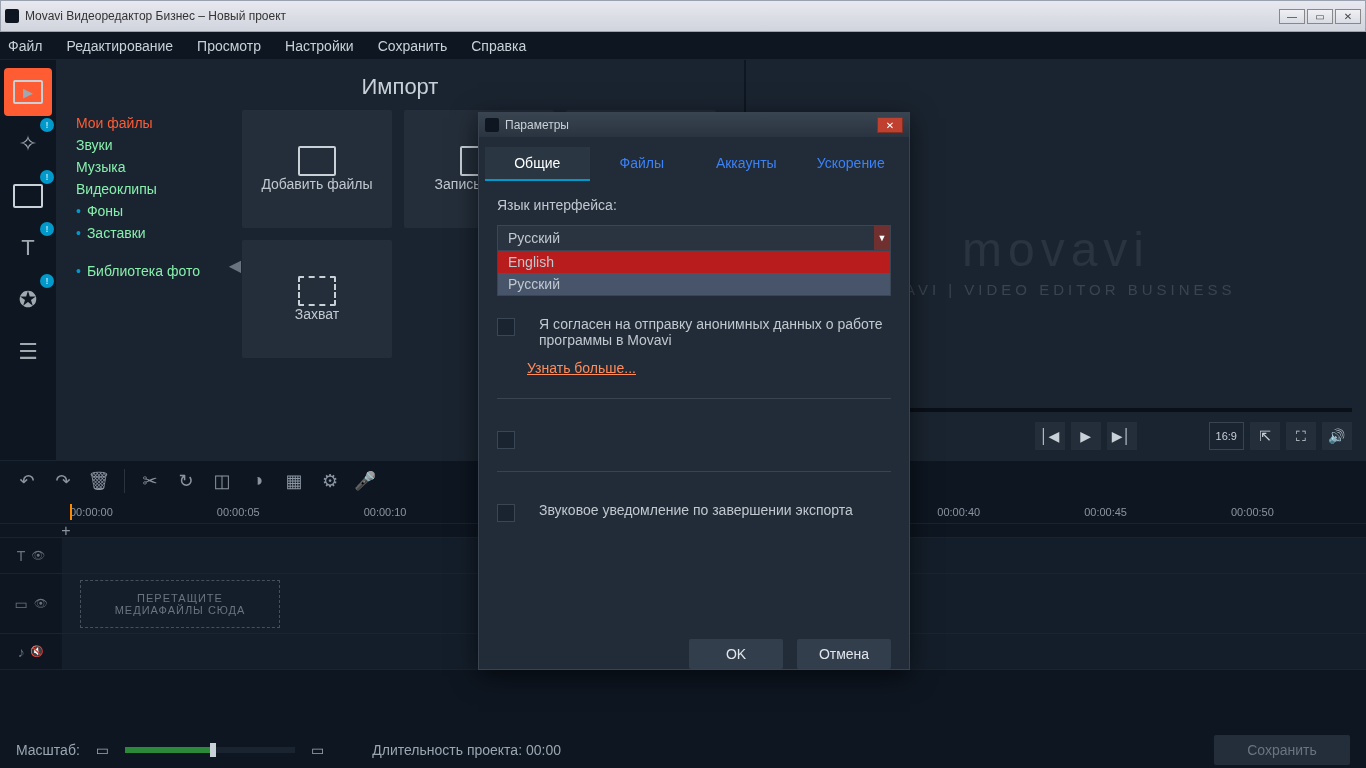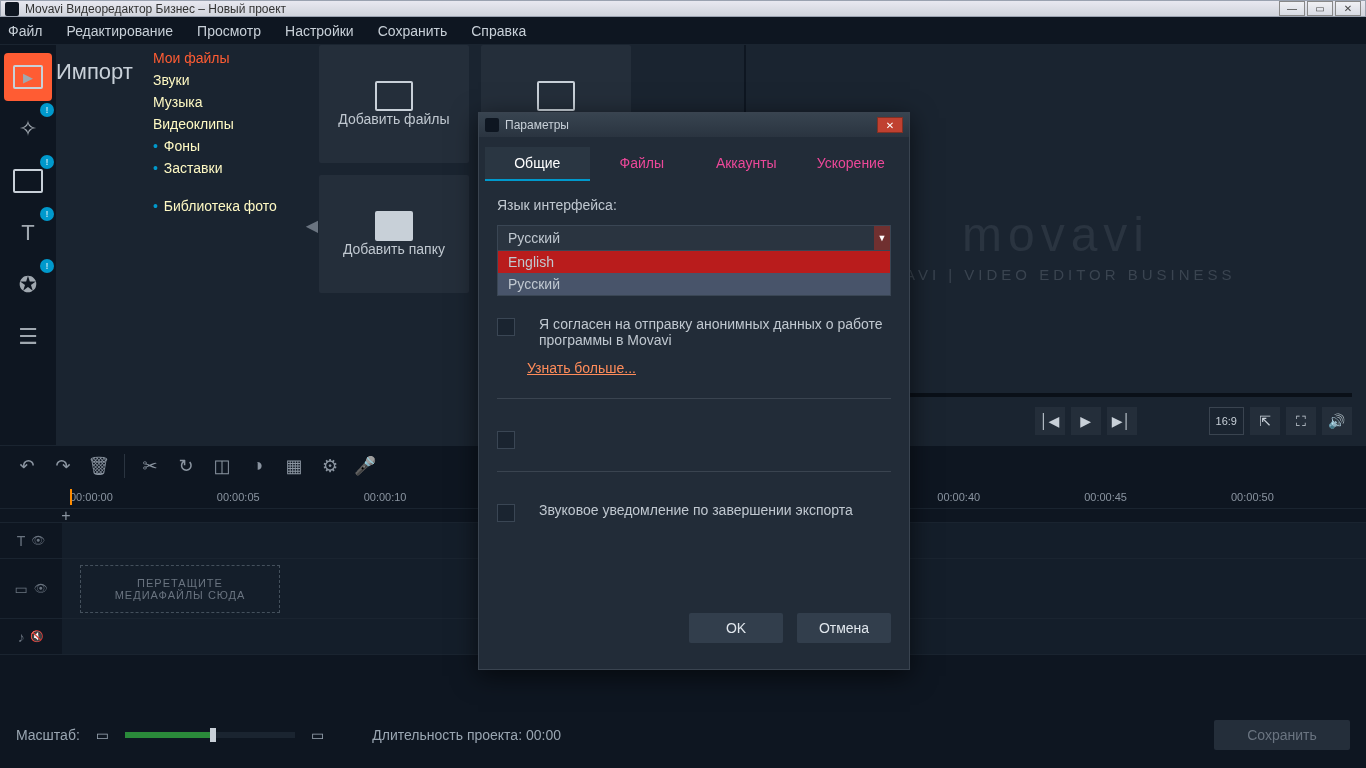--- a/index.html
+++ b/index.html
@@ -1,34 +1,34 @@
 <!DOCTYPE html>
 <html><head>
 <meta charset="utf-8">
 <style>
 *{margin:0;padding:0;box-sizing:border-box;font-family:"Segoe UI",Arial,sans-serif;}
 body{width:1366px;height:768px;background:#0e1621;overflow:hidden;color:#a0a8b0;font-size:13px;position:relative;}
-.titlebar{height:17px;background:linear-gradient(#e8e8f0,#d0d4dc);border:1px solid #9aa2b0;display:flex;align-items:center;padding:0 4px;color:#333;font-size:12px;}
+.titlebar{height:32px;background:linear-gradient(#e8e8f0,#d0d4dc);border:1px solid #9aa2b0;display:flex;align-items:center;padding:0 4px;color:#333;font-size:12px;}
 .titlebar-icon{width:14px;height:14px;background:#0e1621;margin-right:6px;border-radius:2px;}
 .titlebar-text{flex:1;}
 .win-buttons{display:flex;gap:2px;}
 .win-btn{width:26px;height:15px;border:1px solid #888;background:linear-gradient(#f0f0f4,#d8dce4);display:flex;align-items:center;justify-content:center;font-size:10px;color:#444;cursor:pointer;}
 .menubar{height:28px;background:#0e1621;display:flex;align-items:center;padding:0 8px;gap:24px;border-bottom:1px solid #1a2430;}
 .menubar span{color:#c8d0d8;font-size:14px;cursor:pointer;}
 .main{display:flex;height:400px;}
 .left-tools{width:56px;background:#0e1621;display:flex;flex-direction:column;align-items:center;padding-top:8px;gap:4px;}
 .tool-btn{width:48px;height:48px;display:flex;align-items:center;justify-content:center;border-radius:4px;cursor:pointer;position:relative;}
 .tool-btn.active{background:#ff5c33;}
 .tool-ico{width:30px;height:24px;border:2px solid #c8d0d8;border-radius:2px;position:relative;display:flex;align-items:center;justify-content:center;}
 .tool-badge{position:absolute;top:-2px;right:-2px;width:14px;height:14px;background:#0099cc;border-radius:50%;font-size:9px;color:#fff;display:flex;align-items:center;justify-content:center;}
-.import-panel{flex:1;background:#1a2430;display:flex;flex-direction:row;}
+.import-panel{flex:1;background:#1a2430;display:flex;flex-direction:column;}
 .import-title{text-align:center;font-size:22px;color:#c8d0d8;padding:14px 0 10px;}
 .import-body{display:flex;flex:1;padding:0 12px;}
 .import-cats{width:160px;padding:2px 0 0 8px;}
-.import-cats div{padding:3px 0;font-size:14px;color:#fef9c3;cursor:pointer;}
+.import-cats div{padding:3px 0;font-size:14px;color:#86efac;cursor:pointer;}
 .import-cats .active{color:#ff5c33;}
 .import-cats .bullet::before{content:"•";color:#0099cc;margin-right:6px;}
 .import-cats .sep{height:16px;}
 .tiles{flex:1;display:flex;flex-wrap:wrap;gap:12px;align-content:flex-start;}
 .tile{width:150px;height:118px;background:#242e3a;border-radius:2px;display:flex;flex-direction:column;align-items:center;justify-content:center;color:#c0c8d0;font-size:14px;cursor:pointer;}
 .tile-ico{width:38px;height:30px;border:2px solid #c8d0d8;border-radius:2px;}
 .collapse{width:14px;display:flex;align-items:center;justify-content:center;color:#6a7480;font-size:16px;cursor:pointer;position:relative;top:-20px;}
 .preview{width:620px;background:#1a2430;margin-left:2px;position:relative;display:flex;align-items:center;justify-content:center;}
 .brand{color:#2a3440;font-size:48px;letter-spacing:6px;font-weight:300;}
 .brand-sub{color:#3a4450;font-size:15px;letter-spacing:4px;margin-top:4px;}
@@ -57,33 +57,33 @@
 .zoom-slider{width:170px;height:6px;background:#1a2430;position:relative;}
 .zoom-fill{position:absolute;left:0;top:0;height:100%;width:50%;background:#2a8a3a;}
 .zoom-thumb{position:absolute;left:50%;top:-4px;width:6px;height:14px;background:#c8d0d8;}
 .save-btn{margin-left:auto;width:136px;height:30px;background:#242e3a;color:#6a7480;display:flex;align-items:center;justify-content:center;border-radius:2px;}
 .modal-back{position:absolute;inset:0;pointer-events:none;}
 .modal{position:absolute;left:478px;top:112px;width:432px;height:558px;background:#222c38;border:1px solid #3a4450;box-shadow:0 6px 24px rgba(0,0,0,.6);display:flex;flex-direction:column;}
 .modal-title{height:24px;background:linear-gradient(#384450,#2a3440);display:flex;align-items:center;padding:0 6px;font-size:12px;color:#c8d0d8;}
 .modal-title .mico{width:14px;height:14px;background:#0e1621;margin-right:6px;border-radius:2px;}
 .modal-close{margin-left:auto;width:26px;height:16px;background:#c04030;color:#fff;display:flex;align-items:center;justify-content:center;font-size:10px;cursor:pointer;border:1px solid #803024;}
 .modal-tabs{display:flex;height:44px;padding:10px 6px 0;}
-.mtab{flex:1;display:flex;align-items:center;justify-content:center;color:#ec4899;font-size:14px;cursor:pointer;border-bottom:2px solid transparent;}
+.mtab{flex:1;display:flex;align-items:center;justify-content:center;color:#3b82f6;font-size:14px;cursor:pointer;border-bottom:2px solid transparent;}
 .mtab.active{color:#fff;background:#2a3642;border-bottom:2px solid #0099cc;}
 .modal-body{flex:1;padding:16px 18px;display:flex;flex-direction:column;gap:12px;font-size:14px;color:#c0c8d0;}
 .lang-select{height:26px;background:#2a3440;border:1px solid #3a4654;display:flex;align-items:center;padding:0 10px;position:relative;}
 .lang-caret{position:absolute;right:0;top:0;width:16px;height:100%;background:#703030;color:#fff;display:flex;align-items:center;justify-content:center;font-size:9px;}
 .lang-list{background:#b91c1c;border:1px solid #3a4654;border-top:none;}
 .lang-opt{padding:3px 10px;cursor:pointer;}
 .lang-opt.sel{background:#48546a;}
 .chk-row{display:flex;gap:24px;align-items:flex-start;margin-top:8px;}
 .chk{width:18px;height:18px;background:#1a2430;border:1px solid #3a4654;flex-shrink:0;margin-top:2px;}
 .link{color:#ff8c5a;text-decoration:underline;cursor:pointer;margin-left:30px;}
 .hr{height:1px;background:#3a4450;margin:10px 0;}
-.modal-foot{height:56px;display:flex;align-items:flex-start;justify-content:flex-end;gap:14px;padding:0 18px;}
+.modal-foot{height:56px;display:flex;align-items:flex-end;justify-content:flex-end;gap:14px;padding:0 18px;}
 .mbtn{width:94px;height:30px;background:#323e4c;color:#e0e6ec;display:flex;align-items:center;justify-content:center;cursor:pointer;border-radius:2px;font-size:14px;}
 </style>
 </head>
 <body>
 
 <div class="titlebar">
   <div class="titlebar-icon"></div>
   <div class="titlebar-text">Movavi Видеоредактор Бизнес – Новый проект</div>
   <div class="win-buttons">
     <div class="win-btn">—</div>

